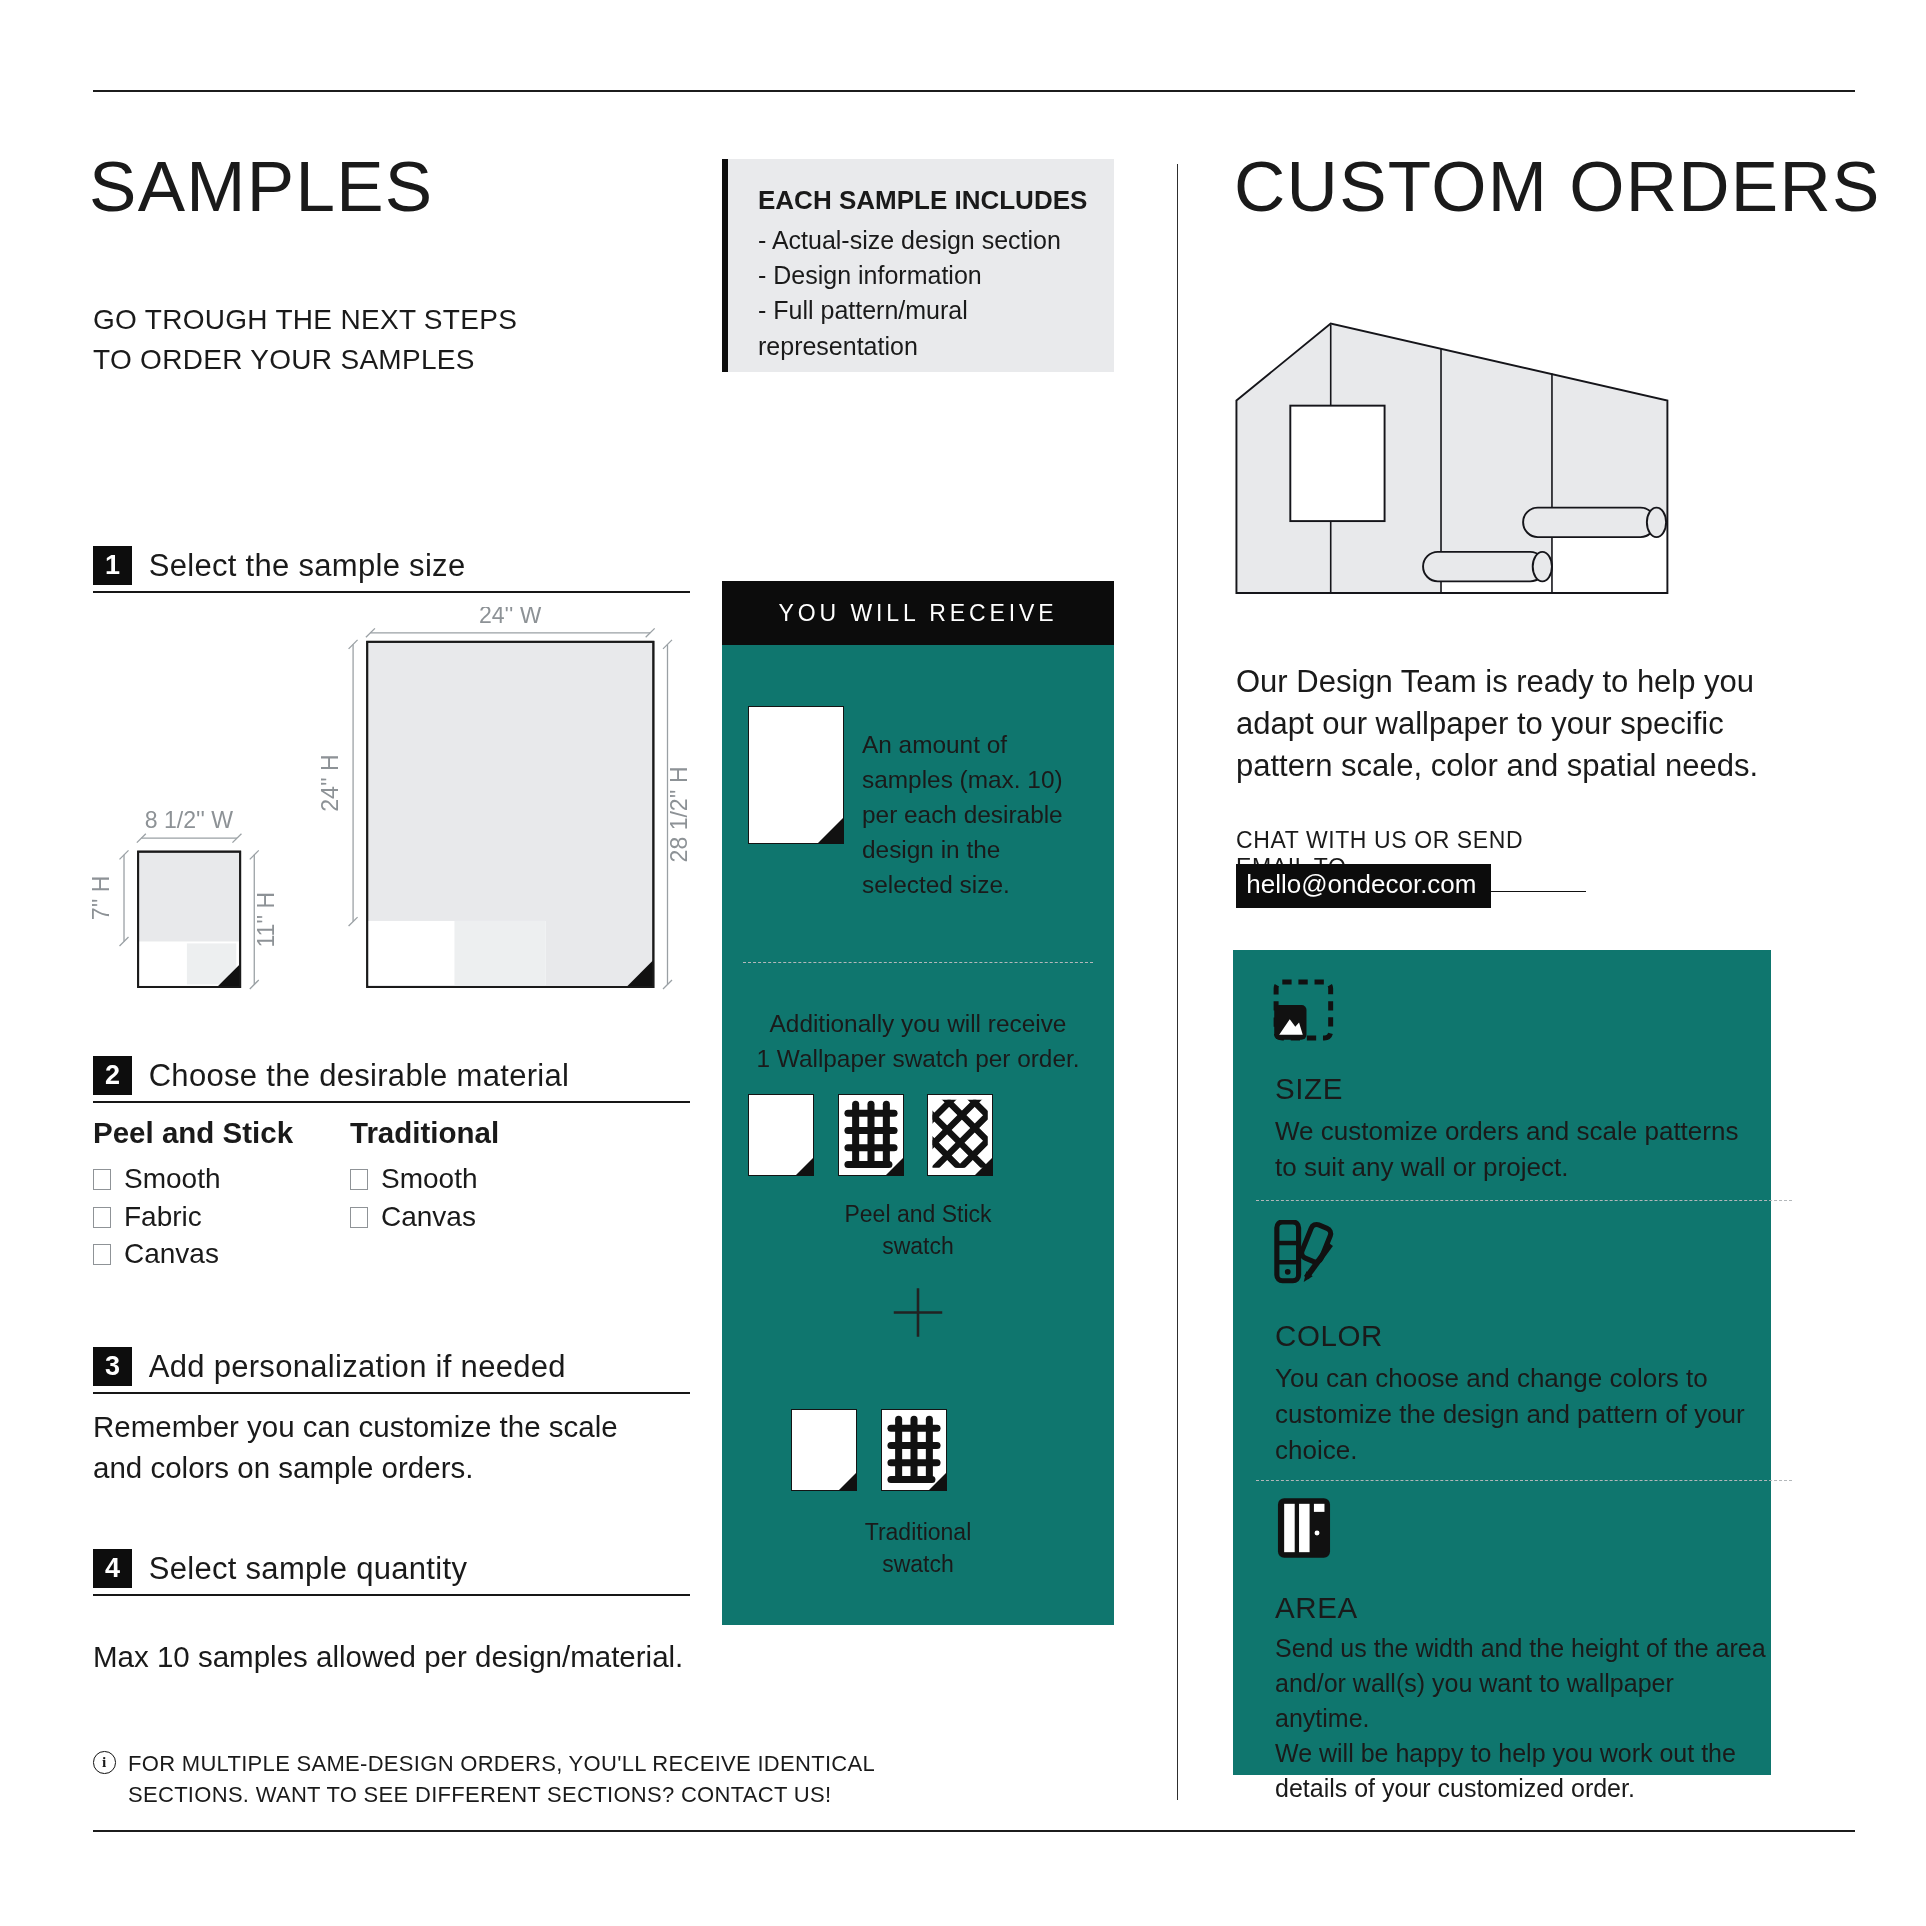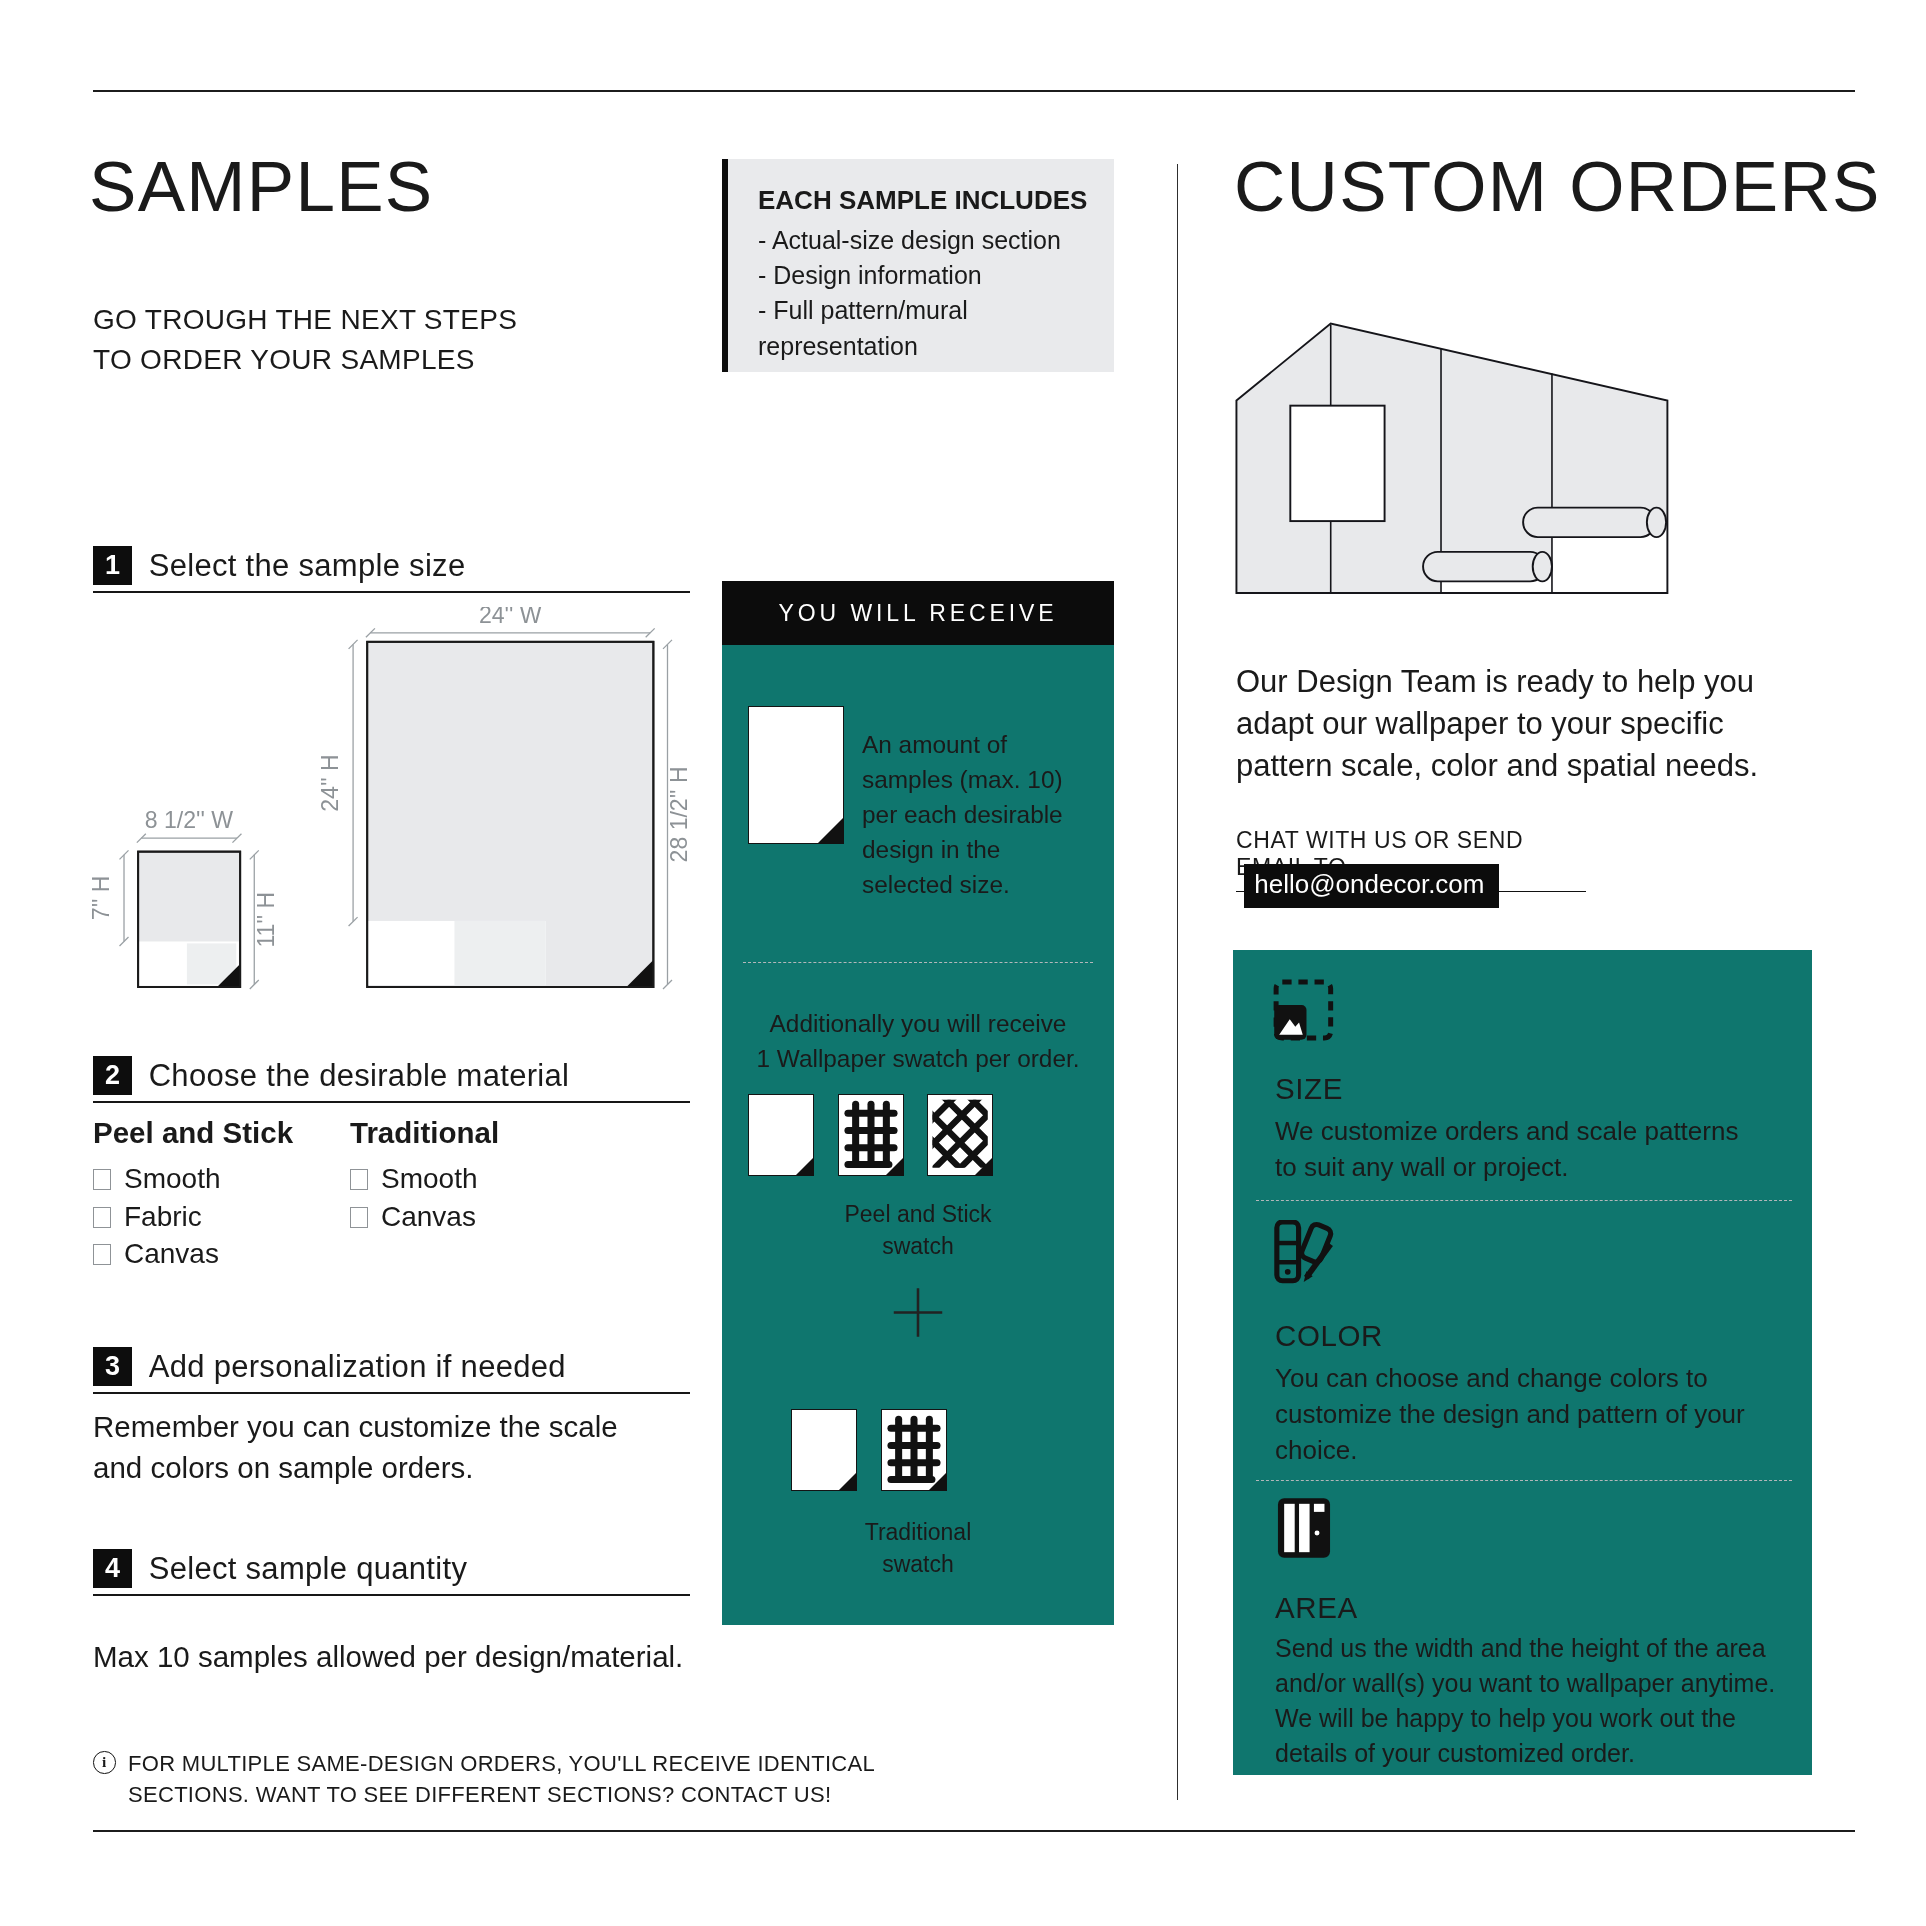--- a/index.html
+++ b/index.html
@@ -32,21 +32,21 @@
   .paper{position:absolute;background:#fff;border:1.9px solid #141414;}
   .corner{position:absolute;right:-0.6px;bottom:-0.6px;width:0;height:0;
           border-left:19px solid transparent;border-bottom:19px solid #111;}
   .corner.big{border-left-width:27px;border-bottom-width:27px;}
   .panel-text{position:absolute;font-size:24.4px;line-height:35px;white-space:pre-line;}
   .centered{left:0;width:100%;text-align:center;}
   .dashsep{position:absolute;border-top:1.3px dashed #b3b7ba;height:0;}
   .swatch-label{position:absolute;font-size:23px;line-height:32px;text-align:center;white-space:pre-line;}
   .chat-label{position:absolute;font-size:23px;letter-spacing:0.6px;border-bottom:1.9px solid #111;
               padding-bottom:10.3px;}
-  .email-box{position:absolute;background:#0c0c0c;color:#fff;font-size:26px;padding:5.1px 14px 7.7px 10.3px;margin-left:8px;}
+  .email-box{position:absolute;background:#0c0c0c;color:#fff;font-size:26px;padding:5.1px 14px 7.7px 10.3px;}
   .feature-name{position:absolute;font-size:29.5px;letter-spacing:0.6px;}
   .feature-body{position:absolute;font-size:26px;line-height:36px;white-space:pre-line;}
   .custom-intro{position:absolute;font-size:31px;line-height:42px;white-space:pre-line;}
   svg text{font-family:"Liberation Sans",sans-serif;}
 </style>
 </head>
 <body>
 
 <div id="canvas">
 
@@ -266,21 +266,21 @@
       <ellipse cx="482" cy="383" rx="15" ry="23" fill="#e8e9eb" stroke="#15151a" stroke-width="3"></ellipse>
     </g>
   </svg>
 
   <div class="custom-intro" style="left:1236px;top:661px;">Our Design Team is ready to help you
 adapt our wallpaper to your specific
 pattern scale, color and spatial needs.</div>
   <div class="chat-label" style="left:1236px;top:827px;width:350px;">CHAT WITH US OR SEND EMAIL TO</div>
   <div class="email-box" style="left:1236px;top:864px;">hello@ondecor.com</div>
 
-  <div class="panel" style="left:1233px;top:950px;width:579px;height:825px;">
+  <div class="panel" style="left:1233px;top:950px;width:538px;height:825px;">
 
     <svg class="abs" style="left:40px;top:29px;" width="62" height="62" viewBox="0 0 100 100">
       <rect x="5" y="5" width="88" height="90" rx="10" fill="none" stroke="#111" stroke-width="8" stroke-dasharray="15 11"></rect>
       <rect x="2" y="42" width="52" height="56" rx="8" fill="#111"></rect>
       <path d="M10,90 L27,65 L36,77 L42,70 L48,90 Z" fill="#fff"></path>
     </svg>
     <div class="feature-name" style="left:42px;top:122px;">SIZE</div>
     <div class="feature-body" style="left:42px;top:163px;">We customize orders and scale patterns
 to suit any wall or project.</div>
     <div class="dashsep" style="left:22.5px;top:250px;width:536px;"></div>

